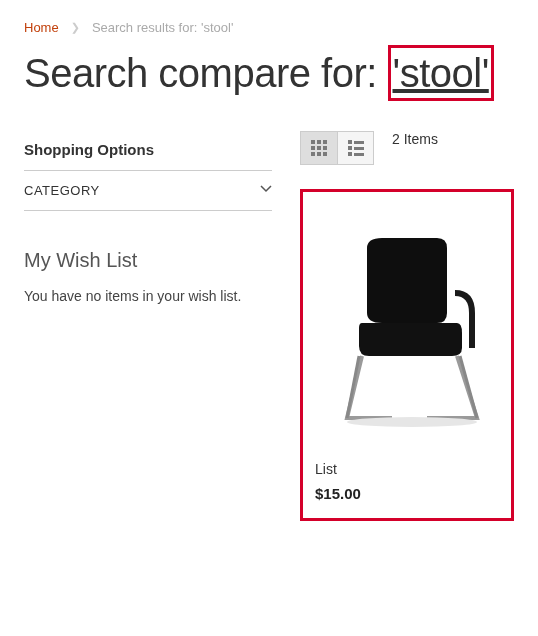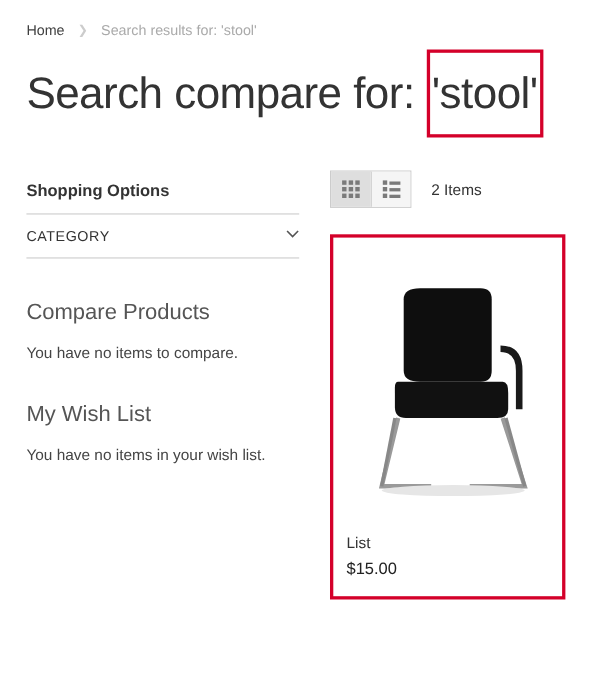--- a/index.html
+++ b/index.html
@@ -15,38 +15,39 @@
 
   
   .breadcrumb {
     font-size: 13px;
     color: #999;
     margin-bottom: 10px;
     display: flex;
     align-items: center;
     gap: 12px;
   }
-  .breadcrumb .home { color: #404040; }
+  .breadcrumb .home { color: #c2410c; }
   .breadcrumb .sep { color: #ccc; font-size: 11px; }
   .breadcrumb .current { color: #aaa; }
 
   
   h1.page-title {
     font-weight: 300;
     font-size: 40px;
     color: #333;
     margin: 5px 0 30px 0;
     line-height: 1.1;
     letter-spacing: -0.5px;
   }
   .hl-title {
     border: 3px solid #d4002a;
     display: inline-block;
-    padding: 16px 2px;
+    padding: 4px 2px;
     line-height: 1.05;
+    text-decoration: underline;
   }
 
   
   .columns { display: flex; gap: 28px; }
   .sidebar { width: 248px; flex-shrink: 0; }
   .main    { flex: 1; }
 
   
   .block-title {
     font-weight: 700;
@@ -77,21 +78,21 @@
   }
   .side-block p {
     font-size: 14px;
     color: #444;
     margin: 0;
   }
 
   
   .toolbar {
     display: flex;
-    align-items: center;
+    align-items: flex-start;
     gap: 18px;
     margin-bottom: 24px;
   }
   .modes {
     display: flex;
     border: 1px solid #ccc;
   }
   .mode-btn {
     width: 36px;
     height: 32px;
@@ -134,21 +135,21 @@
     justify-content:center;
     margin-bottom: 6px;
   }
   .product-name {
     font-size: 14px;
     color:#333;
     margin: 4px 0 8px 4px;
   }
   .product-price {
     font-size: 15px;
-    font-weight: 400;
+    font-weight: 700;
     color:#222;
     margin-left: 4px;
   }
 </style>
 </head>
 <body>
 
 <nav class="breadcrumb">
   <a href="#" class="home">Home</a>
   <span class="sep">❯</span>
@@ -165,24 +166,20 @@
     <div class="block-title">Shopping Options</div>
     <div class="filter-row">
       <span>CATEGORY</span>
       <span class="chev">
         <svg width="12" height="12" viewBox="0 0 12 12">
             <path d="M1 3 L6 8 L11 3" stroke="#555" stroke-width="1.5" fill="none"></path>
           </svg>
       </span>
     </div>
 
-    <div class="side-block">
-      <h3>Compare Products</h3>
-      <p>You have no items to compare.</p>
-    </div>
 
     <div class="side-block">
       <h3>My Wish List</h3>
       <p>You have no items in your wish list.</p>
     </div>
   </aside>
 
   <main class="main">
     <div class="toolbar">
       <div class="modes">

